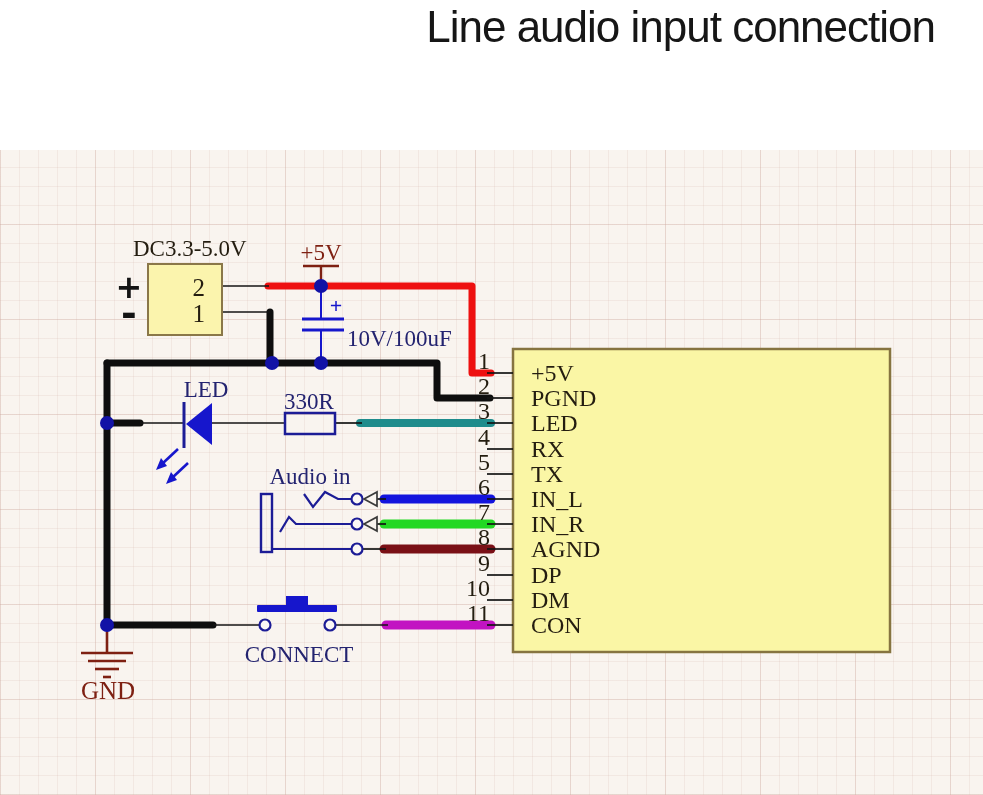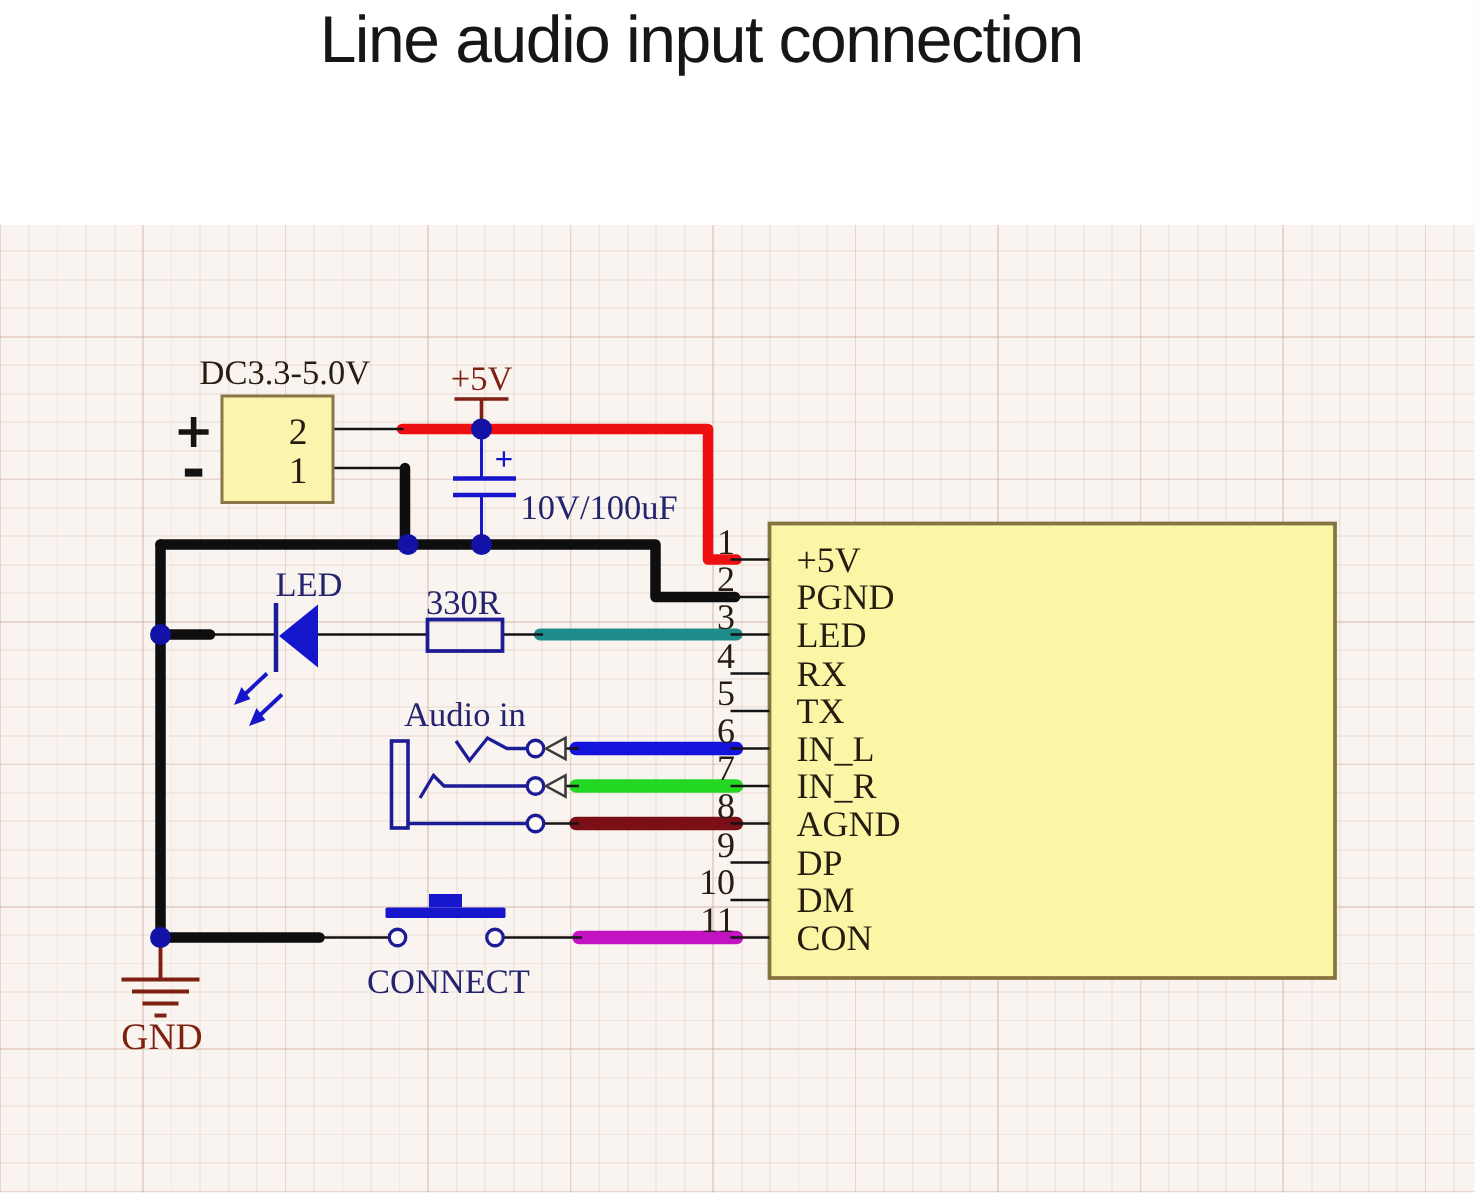--- a/index.html
+++ b/index.html
@@ -2,21 +2,21 @@
 <html><head>
 <meta charset="utf-8">
 <style>
   html,body{margin:0;padding:0;}
   body{
     width:983px;height:795px;overflow:hidden;background:#ffffff;position:relative;
     font-family:"Liberation Sans",sans-serif;
   }
   .title{
     position:absolute;top:0;left:0;width:983px;height:62px;
-    text-align:center;padding-right:48px;box-sizing:border-box;
+    text-align:right;padding-right:48px;box-sizing:border-box;
     font-size:44px;letter-spacing:-1px;color:#161616;font-weight:500;
     padding-top:2px;
   }
   .schematic{
     position:absolute;top:150px;left:0;width:983px;height:645px;
     background-color:#f9f4ef;
     background-image:
       repeating-linear-gradient(0deg, rgba(205,168,158,0.30) 0 1px, transparent 1px 95px),
       repeating-linear-gradient(90deg, rgba(205,168,158,0.30) 0 1px, transparent 1px 95px),
       repeating-linear-gradient(0deg, rgba(205,168,158,0.16) 0 1px, transparent 1px 19px),

